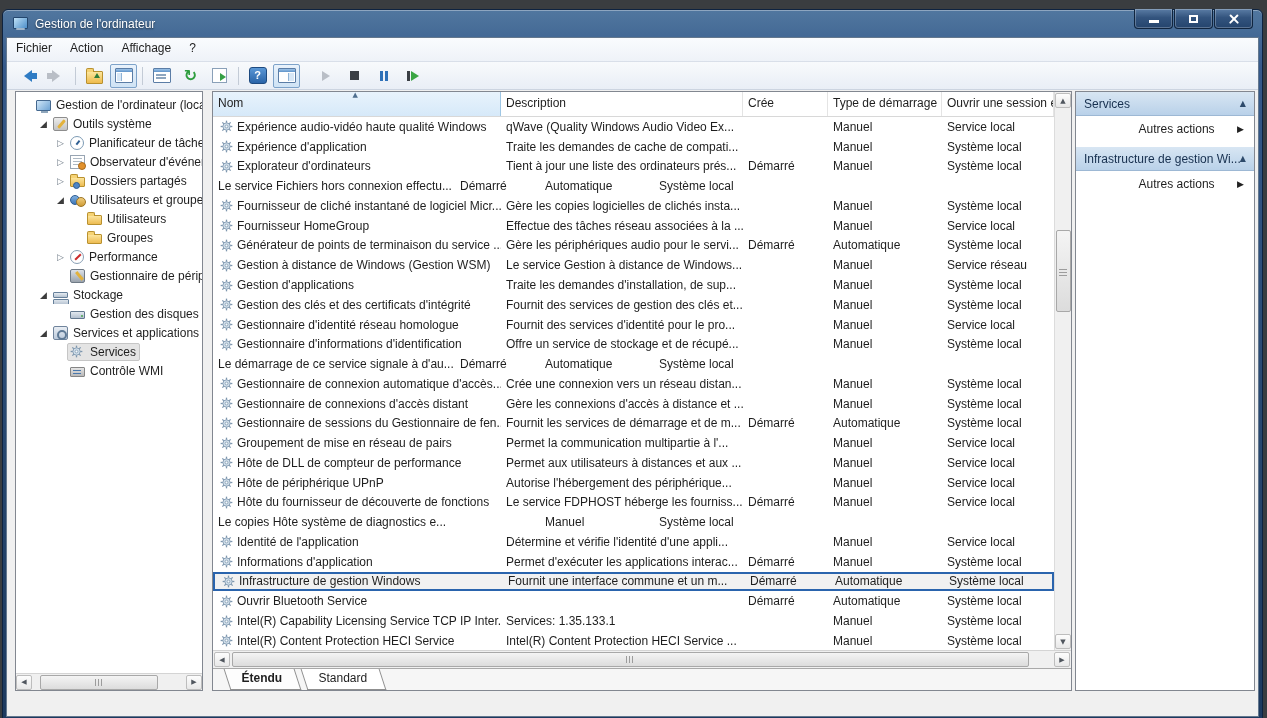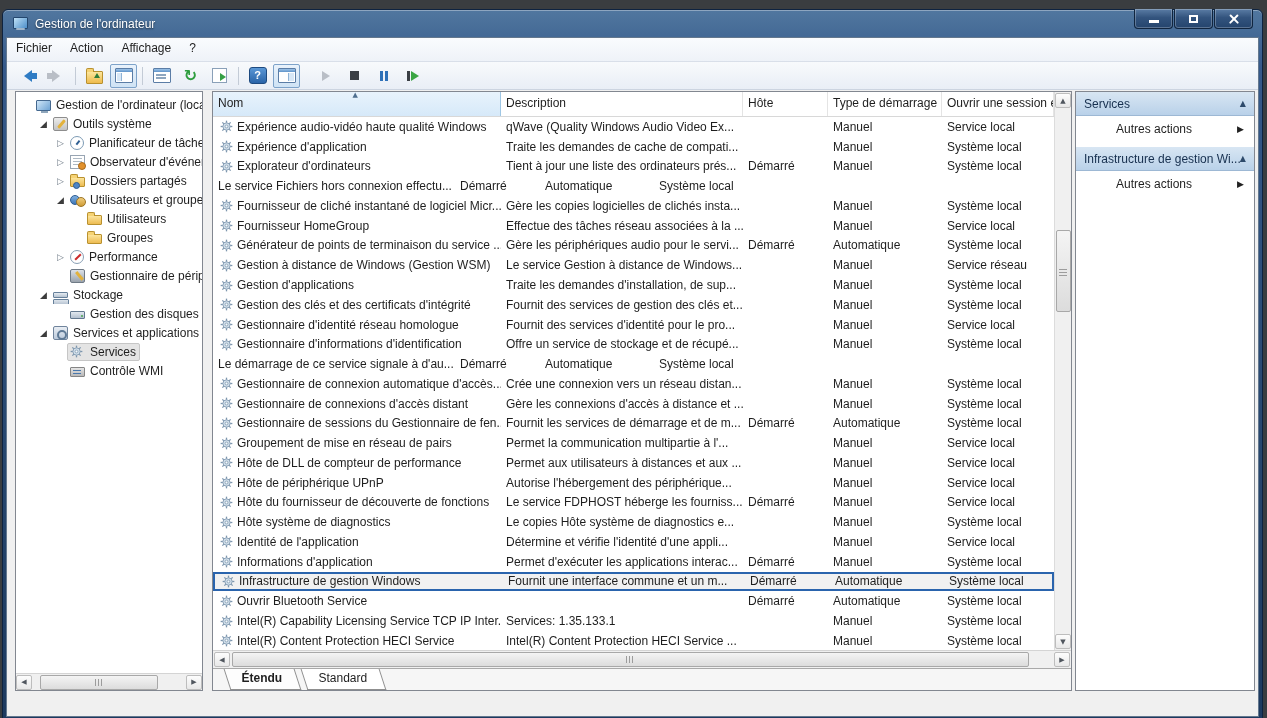--- a/index.html
+++ b/index.html
@@ -128,21 +128,21 @@
   .tab-strip{height:21px;flex:none;background:#f6f6f6;border-top:1px solid #a9a9a9;display:flex;align-items:stretch;padding-left:14px;}
   .tab{transform:skewX(18deg);border:1px solid #8f8f8f;border-top:none;background:#fff;margin-right:6px;padding:2px 14px 0 14px;}
   .tab .lbl{display:block;transform:skewX(-18deg);}
   .tab.active{font-weight:bold;background:#fdfdfd;}
   
   .actions-panel{flex:1;margin-left:3px;display:flex;flex-direction:column;overflow:hidden;background:#fff;}
   .actions-title{height:22px;flex:none;background:linear-gradient(#ffffff,#e4ebf4);border-bottom:1px solid #aebccd;font-weight:bold;padding:4px 0 0 8px;box-sizing:border-box;}
   .act-section-header{height:23px;flex:none;background:linear-gradient(#dff0dc 0%,#d8e6f3 0%,#b9d1e9 100%);border-bottom:1px solid #9db8d4;display:flex;align-items:center;padding:0 8px;color:#17304f;margin-top:0;}
   .act-section-header .txt{flex:1;white-space:nowrap;overflow:hidden;}
   .act-chevron{font-family:"DejaVu Sans",sans-serif;font-size:8px;color:#2d4a6b;}
-  .act-item{height:26px;flex:none;display:flex;align-items:center;padding:0 10px 0 40px;background:#fff;}
+  .act-item{height:26px;flex:none;display:flex;align-items:center;padding:0 10px 0 40px;background:#fff;text-align:center;}
   .act-item .txt{flex:1;}
   .act-arrow{font-family:"DejaVu Sans",sans-serif;font-size:9px;color:#222;}
   .act-gap{height:5px;flex:none;background:#fff;}
   
   .bottom-strip{height:25px;flex:none;background:#f0f0f0;}
 </style>
 </head>
 <body>
 
 <div class="window">
@@ -368,21 +368,21 @@
           <div class="sb-btn">▶</div>
         </div>
       </div>
 
       <div class="panel list-panel">
         <div class="list-main">
           <div class="list-content">
             <div class="lv-header" id="lv-header">
                 <div class="hcell c-name sorted"><span class="sort-arrow">▲</span><span>Nom</span></div>
                 <div class="hcell c-desc"><span>Description</span></div>
-                <div class="hcell c-etat"><span>Hôte</span></div>
+                <div class="hcell c-etat"><span>Crée</span></div>
                 <div class="hcell c-type"><span>Type de démarrage</span></div>
                 <div class="hcell c-logon"><span>Ouvrir une session e</span></div>
               </div>
             <div class="lv-rows" id="lv-rows">
                 <div class="lv-row">
                   <div class="cell c-name">
                     <span class="name-wrap">
                       <span class="row-gear"><svg viewBox="0 0 16 16" width="13" height="13">
                           <g stroke="#7c95ad" stroke-width="1.6">
                             <line x1="12.5" y1="8" x2="15.2" y2="8"></line>
@@ -836,39 +836,20 @@
                         </svg></span>
                       <span>Hôte du fournisseur de découverte de fonctions</span>
                     </span>
                   </div>
                   <div class="cell c-desc">Le service FDPHOST héberge les fourniss...</div>
                   <div class="cell c-etat">Démarré</div>
                   <div class="cell c-type">Manuel</div>
                   <div class="cell c-logon">Service local</div>
                 </div>
                 <div class="lv-row">
-                  <div class="cell c-name">
-                    <span class="name-wrap">
-                      <span class="row-gear"><svg viewBox="0 0 16 16" width="13" height="13">
-                          <g stroke="#7c95ad" stroke-width="1.6">
-                            <line x1="12.5" y1="8" x2="15.2" y2="8"></line>
-                            <line x1="11.2" y1="11.2" x2="13.1" y2="13.1"></line>
-                            <line x1="8" y1="12.5" x2="8" y2="15.2"></line>
-                            <line x1="4.8" y1="11.2" x2="2.9" y2="13.1"></line>
-                            <line x1="3.5" y1="8" x2="0.8" y2="8"></line>
-                            <line x1="4.8" y1="4.8" x2="2.9" y2="2.9"></line>
-                            <line x1="8" y1="3.5" x2="8" y2="0.8"></line>
-                            <line x1="11.2" y1="4.8" x2="13.1" y2="2.9"></line>
-                          </g>
-                          <circle cx="8" cy="8" r="4.5" fill="#cfdde9" stroke="#7c95ad"></circle>
-                          <circle cx="8" cy="8" r="1.7" fill="#f6fafc" stroke="#7c95ad" stroke-width="0.9"></circle>
-                        </svg></span>
-                      <span>Hôte système de diagnostics</span>
-                    </span>
-                  </div>
                   <div class="cell c-desc">Le copies Hôte système de diagnostics e...</div>
                   <div class="cell c-etat"></div>
                   <div class="cell c-type">Manuel</div>
                   <div class="cell c-logon">Système local</div>
                 </div>
                 <div class="lv-row">
                   <div class="cell c-name">
                     <span class="name-wrap">
                       <span class="row-gear"><svg viewBox="0 0 16 16" width="13" height="13">
                           <g stroke="#7c95ad" stroke-width="1.6">

